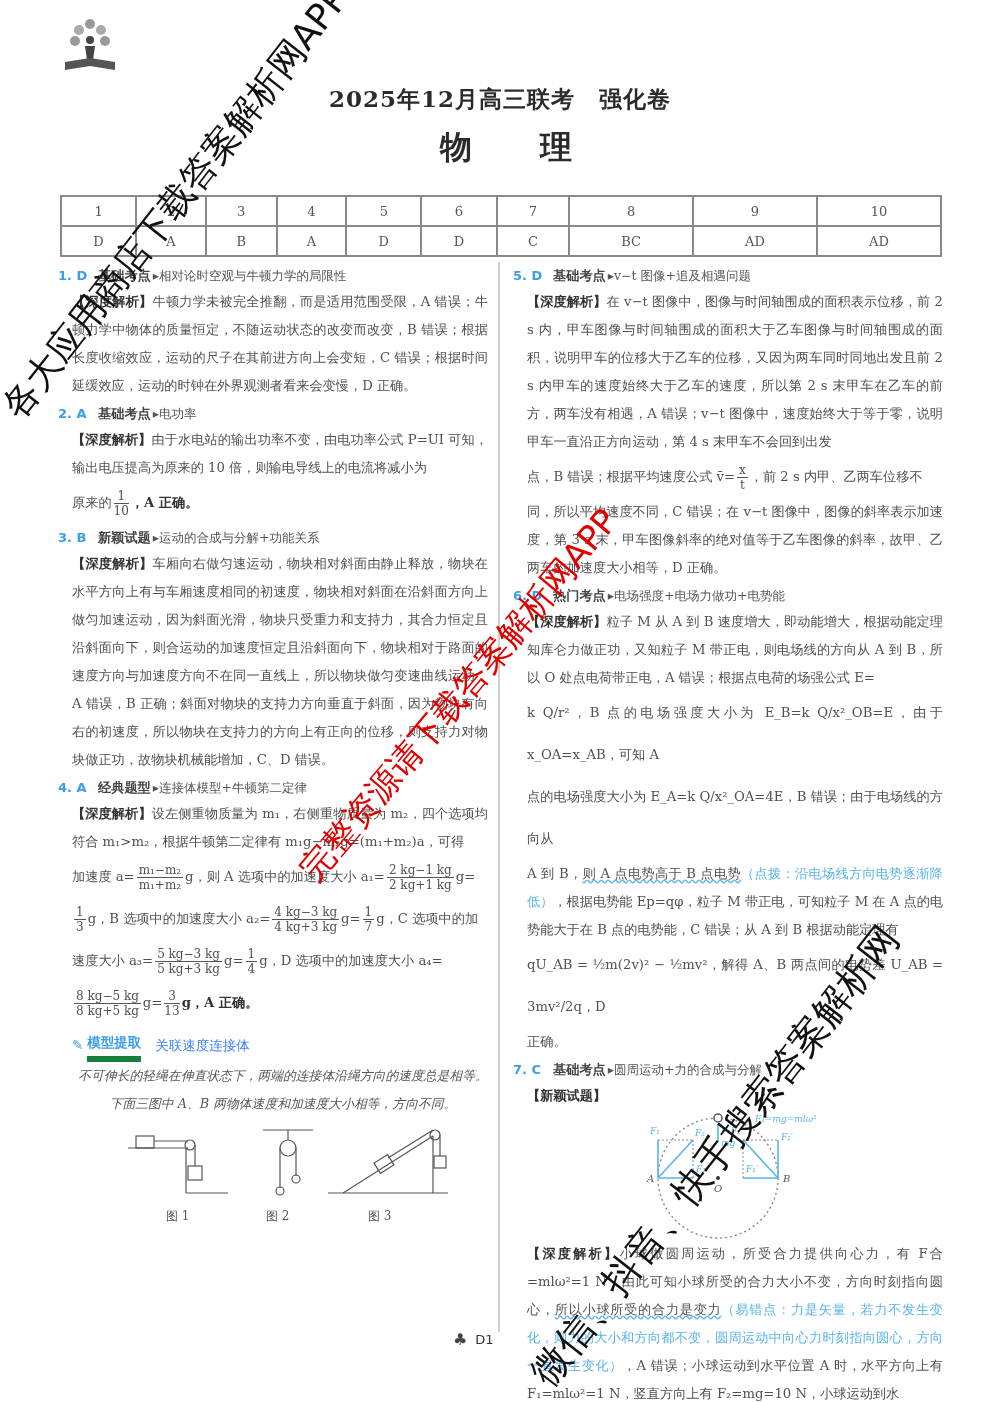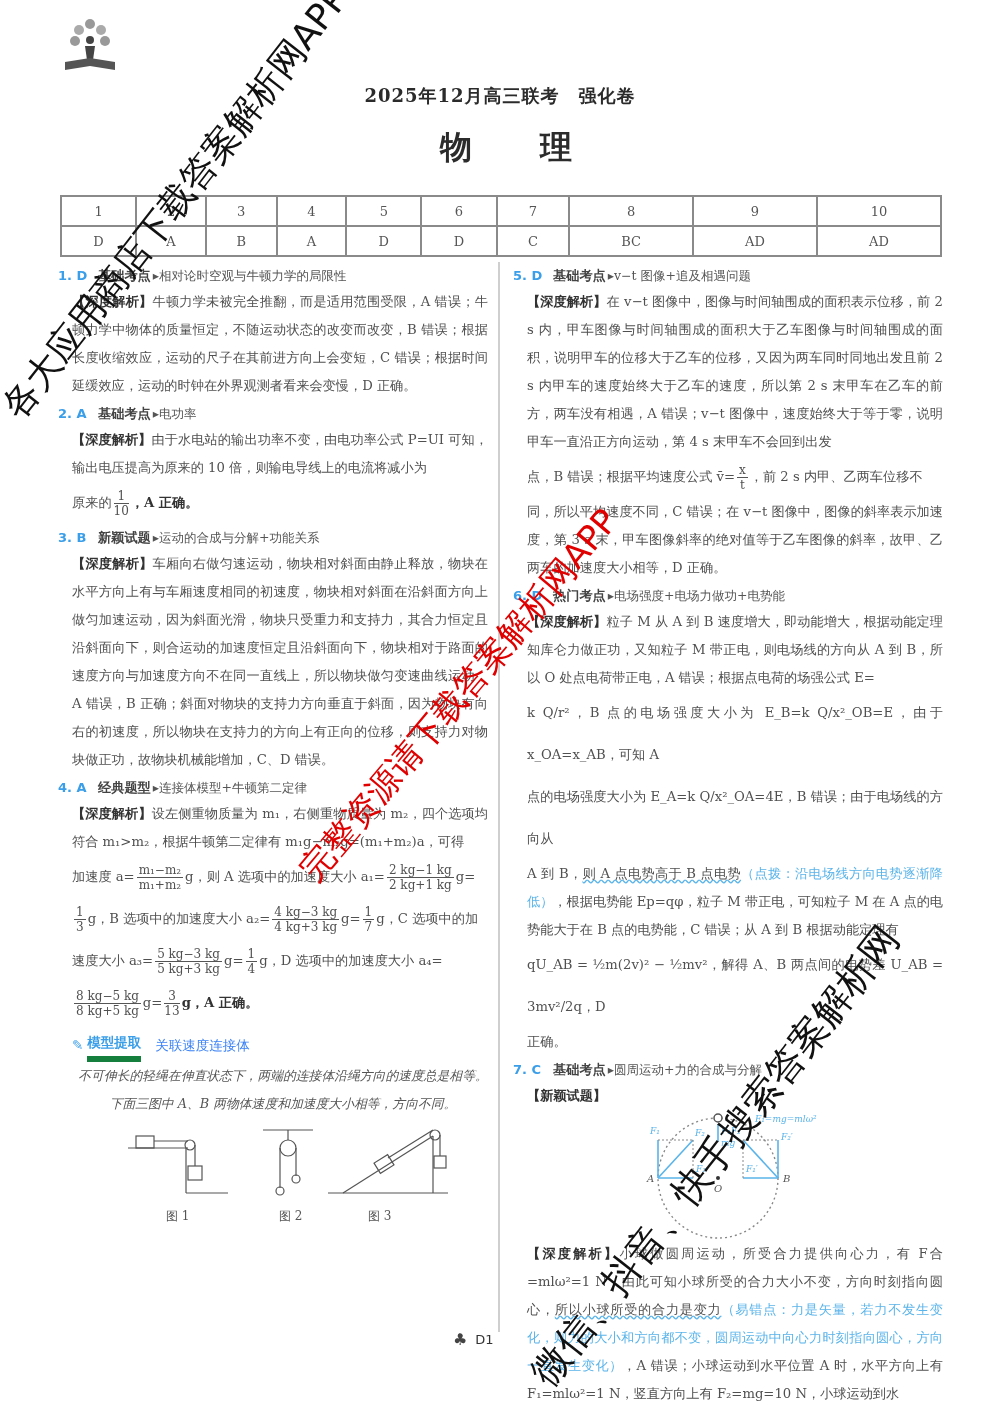--- a/index.html
+++ b/index.html
@@ -1,19 +1,19 @@
 <!DOCTYPE html>
 <html><head>
 <meta charset="utf-8">
 <style>
   html,body{margin:0;padding:0;background:#fff;}
   body{width:1000px;height:1402px;position:relative;overflow:hidden;font-family:"DejaVu Serif","Liberation Serif",serif;color:#3a3a3a;}
   .logo{position:absolute;left:55px;top:10px;width:70px;height:70px;}
   .title{position:absolute;left:0;width:1000px;text-align:center;font-weight:bold;color:#2b2b2b;}
-  .t1{top:84px;font-size:18px;letter-spacing:1px;}
+  .t1{top:84px;font-size:23px;letter-spacing:1px;}
   .t2{top:126px;font-size:32px;letter-spacing:18px;margin-left:15px;}
   table.ans{position:absolute;left:60px;top:195px;width:882px;border-collapse:collapse;font-size:13px;color:#555;}
   table.ans td{border:2px solid #8a8a8a;text-align:center;height:26px;}
   .col{position:absolute;top:262px;width:430px;font-size:13.2px;line-height:28px;}
   .left{left:58px;}
   .right{left:513px;}
   .divider{position:absolute;left:498px;top:262px;width:2px;height:1070px;background:#cfcfcf;}
   .qhead{display:flex;align-items:flex-start;height:26px;}
   .qnum{color:#3a9ee8;font-family:"DejaVu Sans","Liberation Sans",sans-serif;font-weight:bold;font-size:13px;width:40px;}
   .qtag{font-weight:bold;color:#444;margin-right:2px;}
@@ -204,21 +204,21 @@
           <line x1="265" y1="75" x2="355" y2="18"></line>
           <line x1="355" y1="18" x2="355" y2="75"></line>
           <circle cx="357" cy="17" r="5"></circle>
           <rect x="298" y="40" width="16" height="12" transform="rotate(-32 306 46)"></rect>
           <line x1="310" y1="40" x2="355" y2="12"></line>
           <line x1="362" y1="17" x2="362" y2="38"></line>
           <rect x="356" y="38" width="12" height="12"></rect>
         </g>
       </svg>
       <span class="figlab" style="left:88px">图 1</span>
-      <span class="figlab" style="left:201px">图 2</span>
+      <span class="figlab" style="left:188px">图 2</span>
       <span class="figlab" style="left:290px">图 3</span>
     </div>
   </div>
 </div>
 
 <div class="col right">
 
   <div>
     <div class="qhead">
       <span class="qnum">5. D</span>

